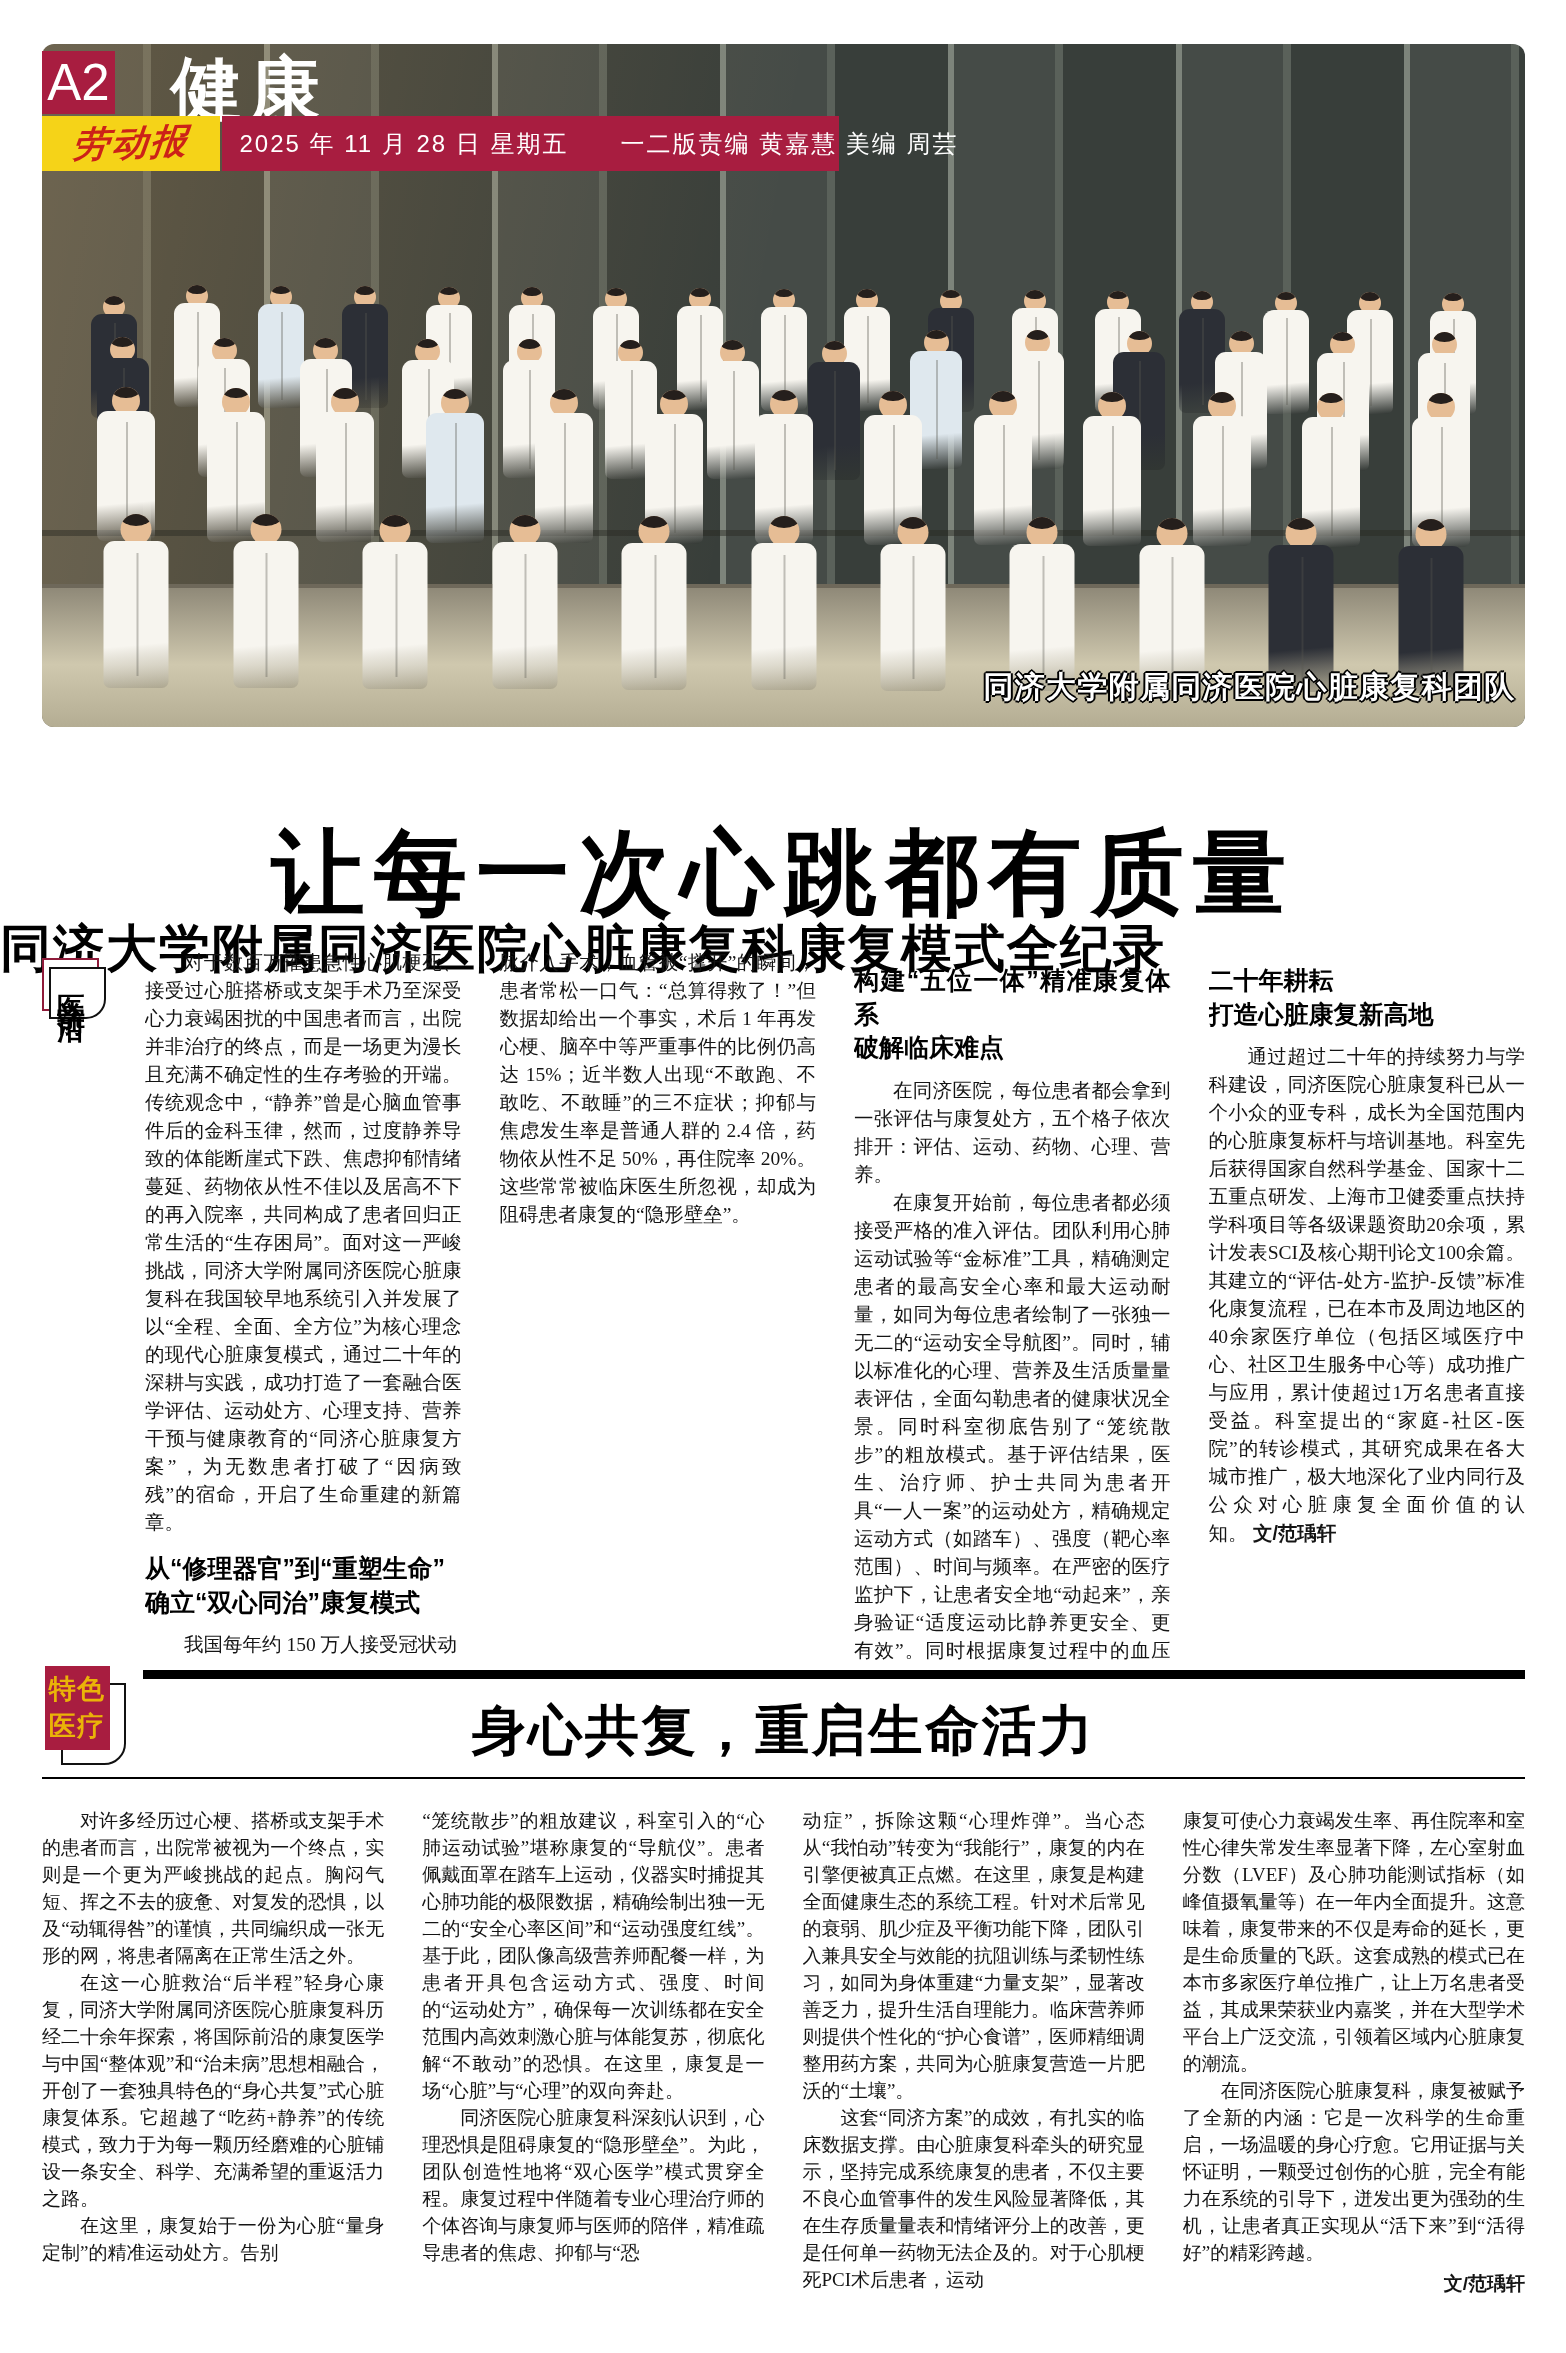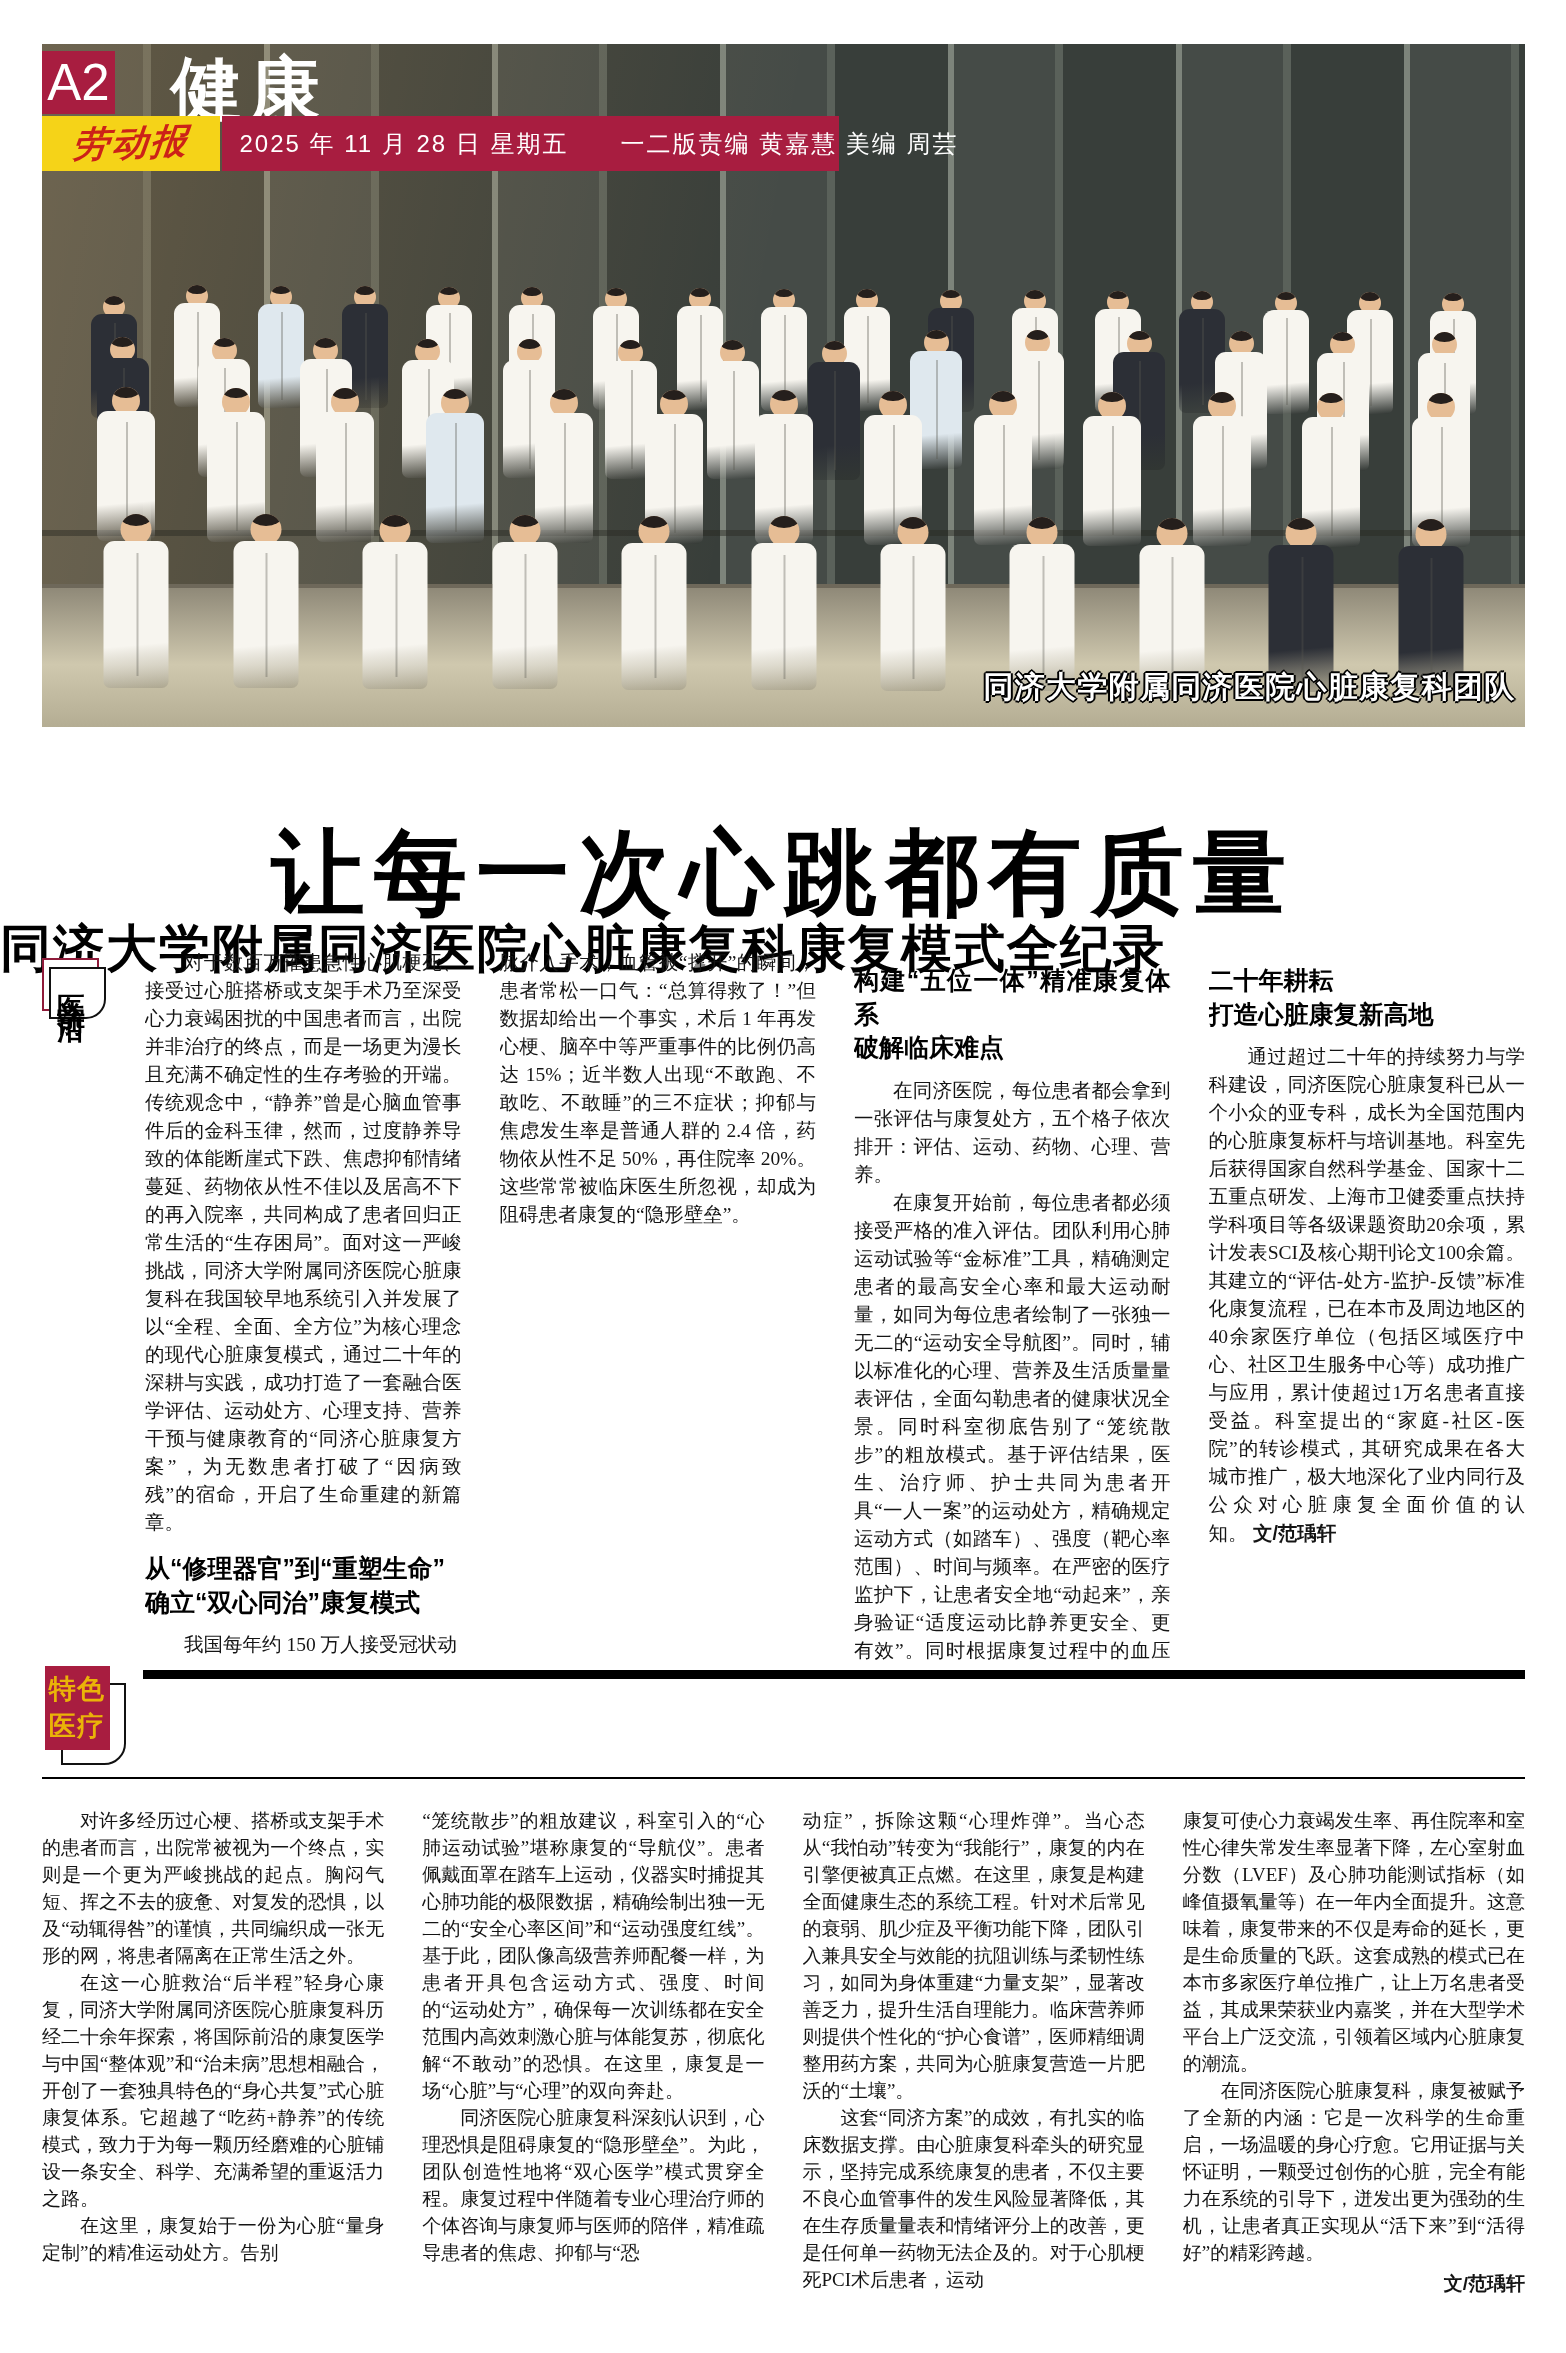--- a/index.html
+++ b/index.html
@@ -18,20 +18,21 @@
   }
   .sans{font-family:"Liberation Sans","DejaVu Sans",sans-serif;}
 
   
   .photo{
     position:absolute;left:42px;top:44px;width:1483px;height:683px;overflow:hidden;
     background:
       linear-gradient(100deg, rgba(255,190,110,.22), rgba(0,0,0,0) 48%),
       repeating-linear-gradient(90deg,#454b47 0 101px,#5a615a 101px 109px,#383e3a 109px 222px,#7d847b 222px 228px),
       linear-gradient(#3d433f,#4a504b);
+    border-radius: 12px;
   }
   .photo .pavement{
     position:absolute;left:0;right:0;bottom:0;height:21%;
     background:linear-gradient(#8f English8978,#cfc8ae 55%,#b4ad93);
     background:linear-gradient(#8f8978,#cfc8ae 55%,#b4ad93);
     border-top:4px solid #6e685a;
   }
   .photo .stepline{position:absolute;left:0;right:0;bottom:28%;height:5.4px;background:rgba(40,40,34,.45);}
   .crowd{position:absolute;inset:0;}
   .fig{position:absolute;transform:translateX(-50%);}
@@ -606,20 +607,21 @@
         <p class="ind">通过超过二十年的持续努力与学科建设，同济医院心脏康复科已从一个小众的亚专科，成长为全国范围内的心脏康复标杆与培训基地。科室先后获得国家自然科学基金、国家十二五重点研发、上海市卫健委重点扶持学科项目等各级课题资助20余项，累计发表SCI及核心期刊论文100余篇。其建立的“评估-处方-监护-反馈”标准化康复流程，已在本市及周边地区的40余家医疗单位（包括区域医疗中心、社区卫生服务中心等）成功推广与应用，累计使超过1万名患者直接受益。科室提出的“家庭-社区-医院”的转诊模式，其研究成果在各大城市推广，极大地深化了业内同行及公众对心脏康复全面价值的认知。<span class="inline-byline"> 文/范瑀轩</span></p>
       </div></div>
 </div>
 
 <div class="divider">
   <div class="bar"></div>
   <div class="feature-kicker-ghost"></div>
   <div class="feature-kicker">
     <span class="sq">特色医疗</span>
   </div>
+  <div class="feature-title">身心共复，重启生命活力</div>
   <div class="rule"></div>
 </div>
 
 <div class="article" id="feature-article">
   <div style="display:contents"><div class="col">
         <p class="ind">对许多经历过心梗、搭桥或支架手术的患者而言，出院常被视为一个终点，实则是一个更为严峻挑战的起点。胸闷气短、挥之不去的疲惫、对复发的恐惧，以及“动辄得咎”的谨慎，共同编织成一张无形的网，将患者隔离在正常生活之外。</p>
         <p class="ind">在这一心脏救治“后半程”轻身心康复，同济大学附属同济医院心脏康复科历经二十余年探索，将国际前沿的康复医学与中国“整体观”和“治未病”思想相融合，开创了一套独具特色的“身心共复”式心脏康复体系。它超越了“吃药+静养”的传统模式，致力于为每一颗历经磨难的心脏铺设一条安全、科学、充满希望的重返活力之路。</p>
         <p class="ind">在这里，康复始于一份为心脏“量身定制”的精准运动处方。告别</p>
       </div><div class="col">
         <p class="">“笼统散步”的粗放建议，科室引入的“心肺运动试验”堪称康复的“导航仪”。患者佩戴面罩在踏车上运动，仪器实时捕捉其心肺功能的极限数据，精确绘制出独一无二的“安全心率区间”和“运动强度红线”。基于此，团队像高级营养师配餐一样，为患者开具包含运动方式、强度、时间的“运动处方”，确保每一次训练都在安全范围内高效刺激心脏与体能复苏，彻底化解“不敢动”的恐惧。在这里，康复是一场“心脏”与“心理”的双向奔赴。</p>

